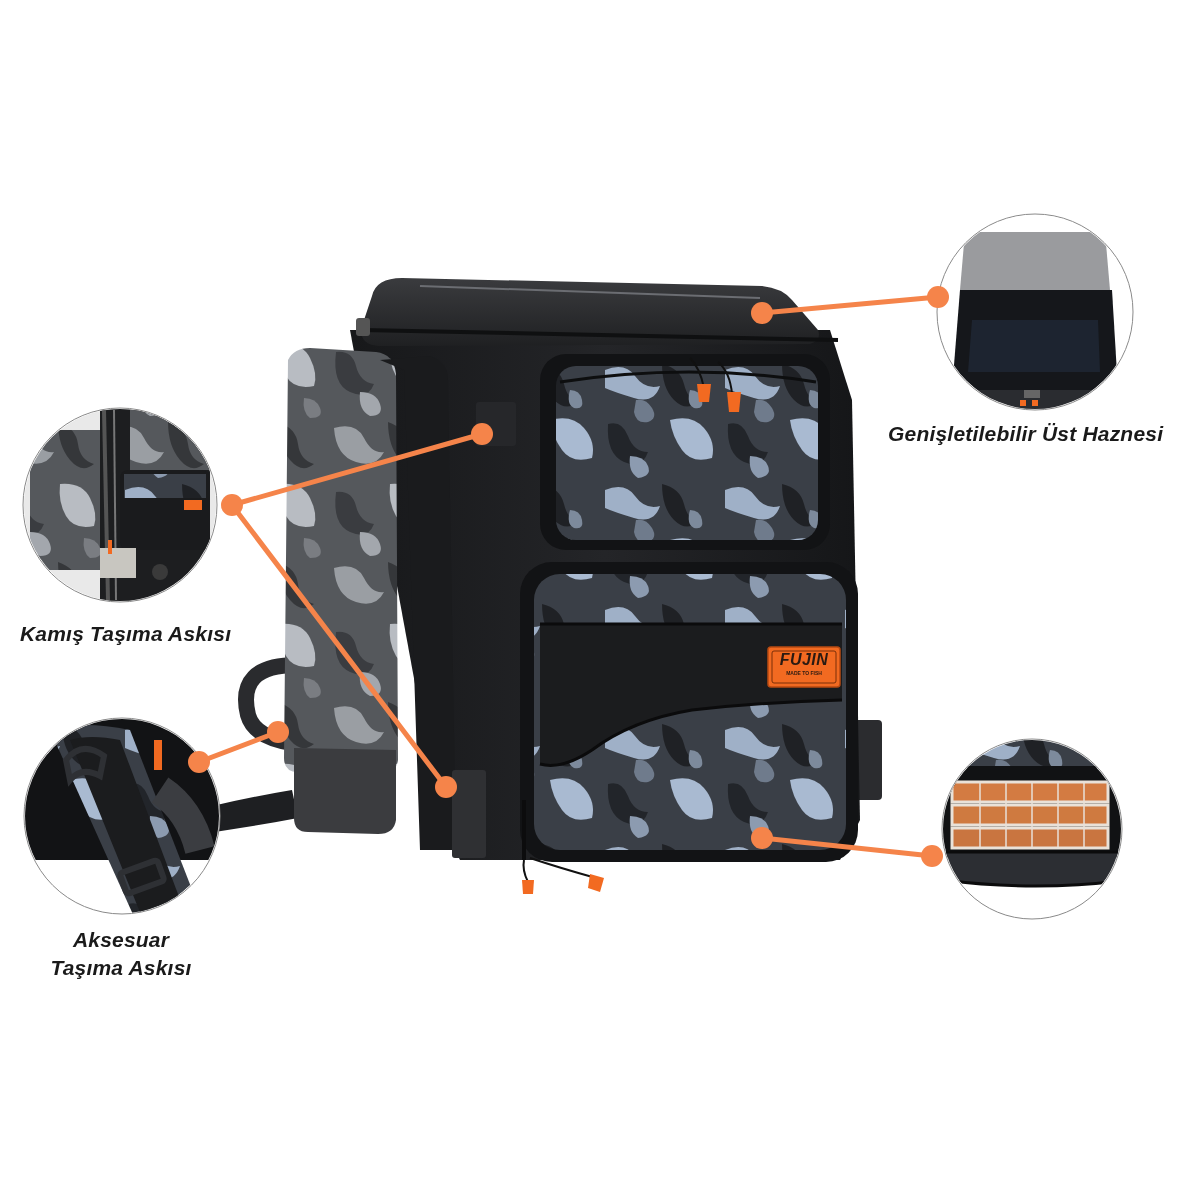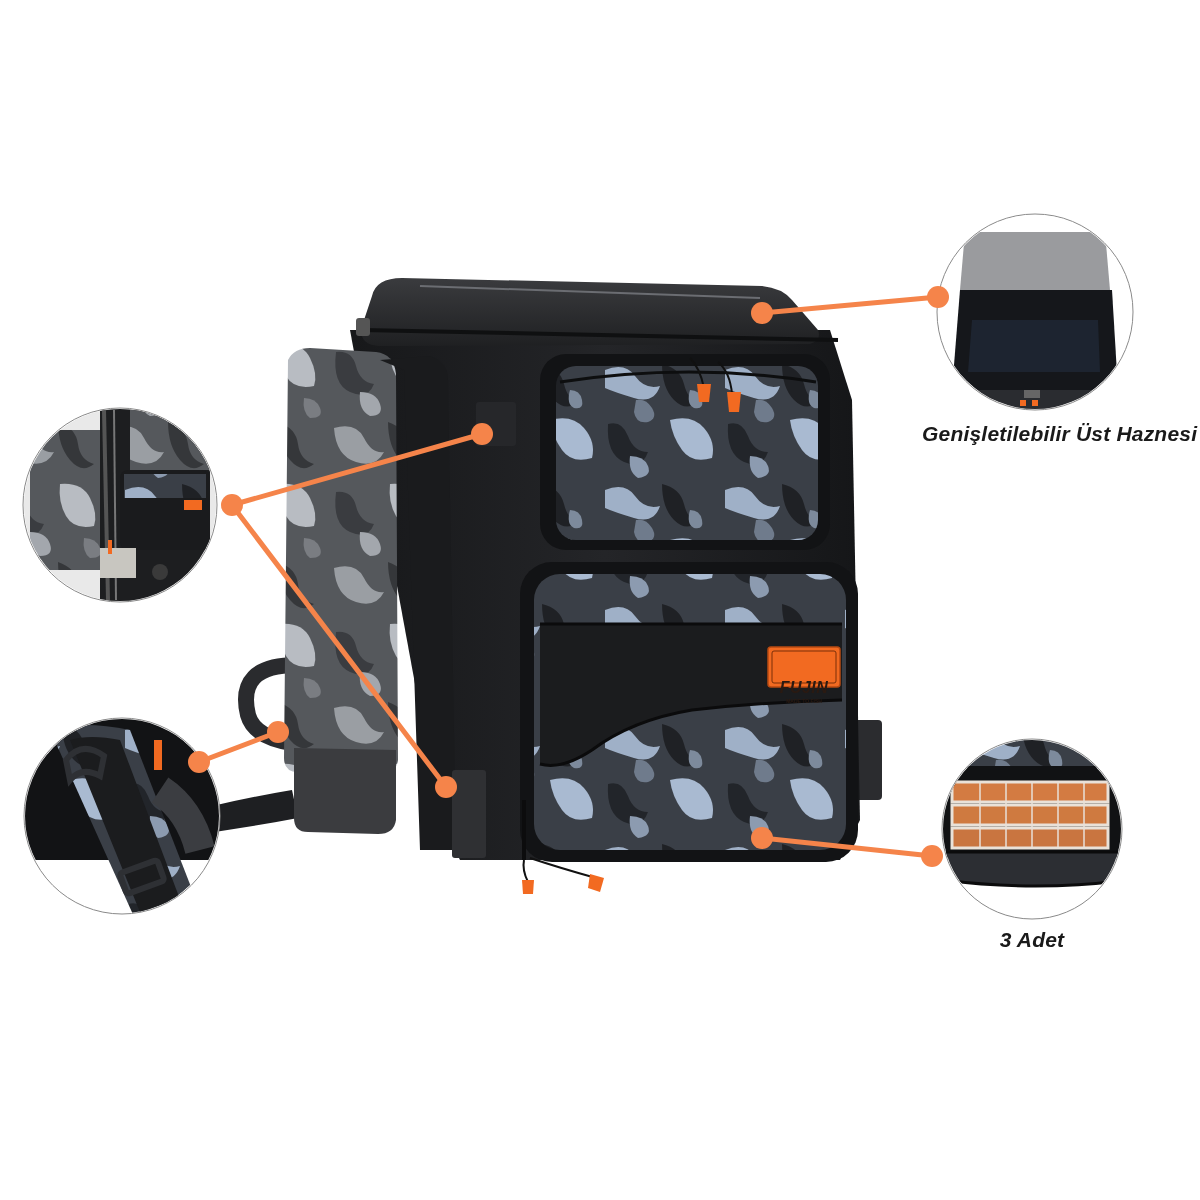--- a/index.html
+++ b/index.html
@@ -201,29 +201,35 @@
       <line x1="199" y1="762" x2="278" y2="732"></line>
       <circle cx="199" cy="762" r="11" stroke="none"></circle>
       <circle cx="278" cy="732" r="11" stroke="none"></circle>
 
       <line x1="762" y1="838" x2="932" y2="856"></line>
       <circle cx="762" cy="838" r="11" stroke="none"></circle>
       <circle cx="932" cy="856" r="11" stroke="none"></circle>
     </g>
   </svg>
 
-  <div style="position:absolute;left:772px;top:651px;width:64px;height:32px;text-align:center;margin-top:28px;">
+  <div style="position:absolute;left:772px;top:651px;width:64px;height:32px;text-align:center;">
     <div style="font-family:'Liberation Sans',sans-serif;font-weight:700;font-style:italic;font-size:16px;color:#2a1a12;line-height:18px;letter-spacing:0.5px;">FUJIN</div>
     <div style="font-family:'Liberation Sans',sans-serif;font-weight:700;font-size:5px;color:#2a1a12;line-height:8px;">MADE TO FISH</div>
   </div>
 
-  <div class="label" style="left:922px; top:420px;">
+  <div class="label" style="left:888px; top:420px;">
     <span>Genişletilebilir Üst Haznesi</span>
   </div>
 
-
+  <div class="label" style="left:20px; top:620px;">
+    <span>Kamış Taşıma Askısı</span>
+  </div>
+
+  <div class="label" style="left:36px; top:926px; width:170px;">
+    <span>Aksesuar</span>
+    <span>Taşıma Askısı</span>
+  </div>
 
   <div class="label" style="left:910px; top:926px; width:244px;">
-    <span>3 Adet</span>
   </div>
 
 
 </div>
 
 </body></html>

